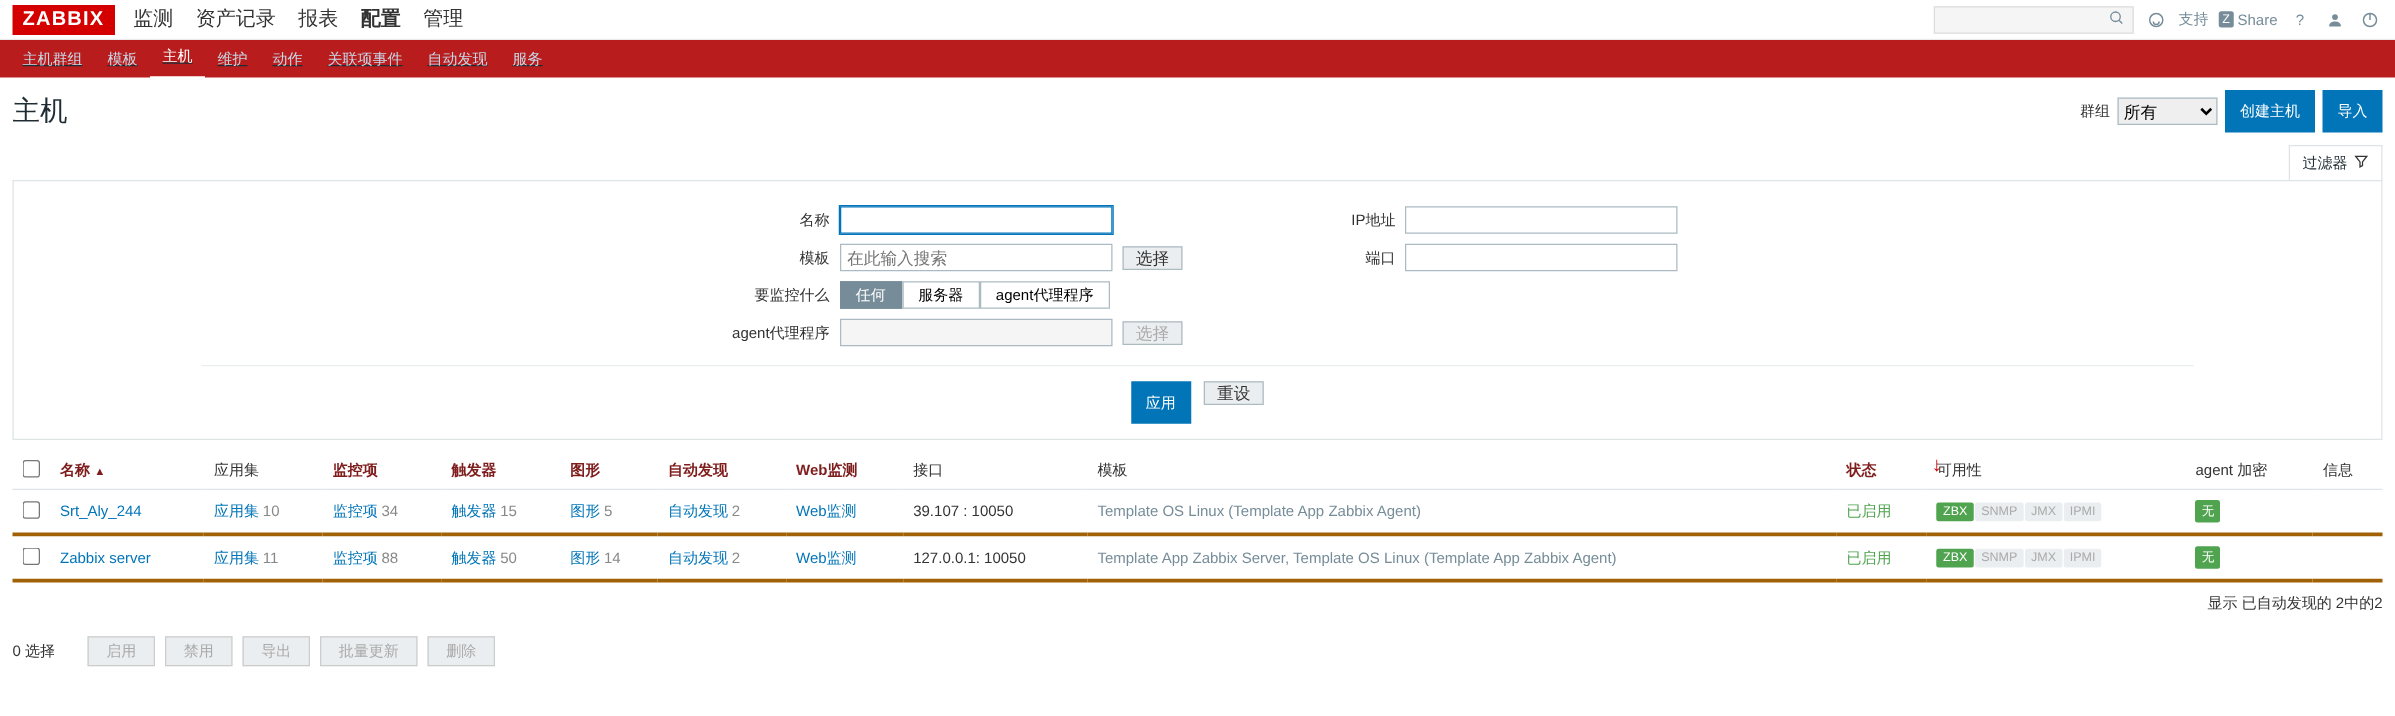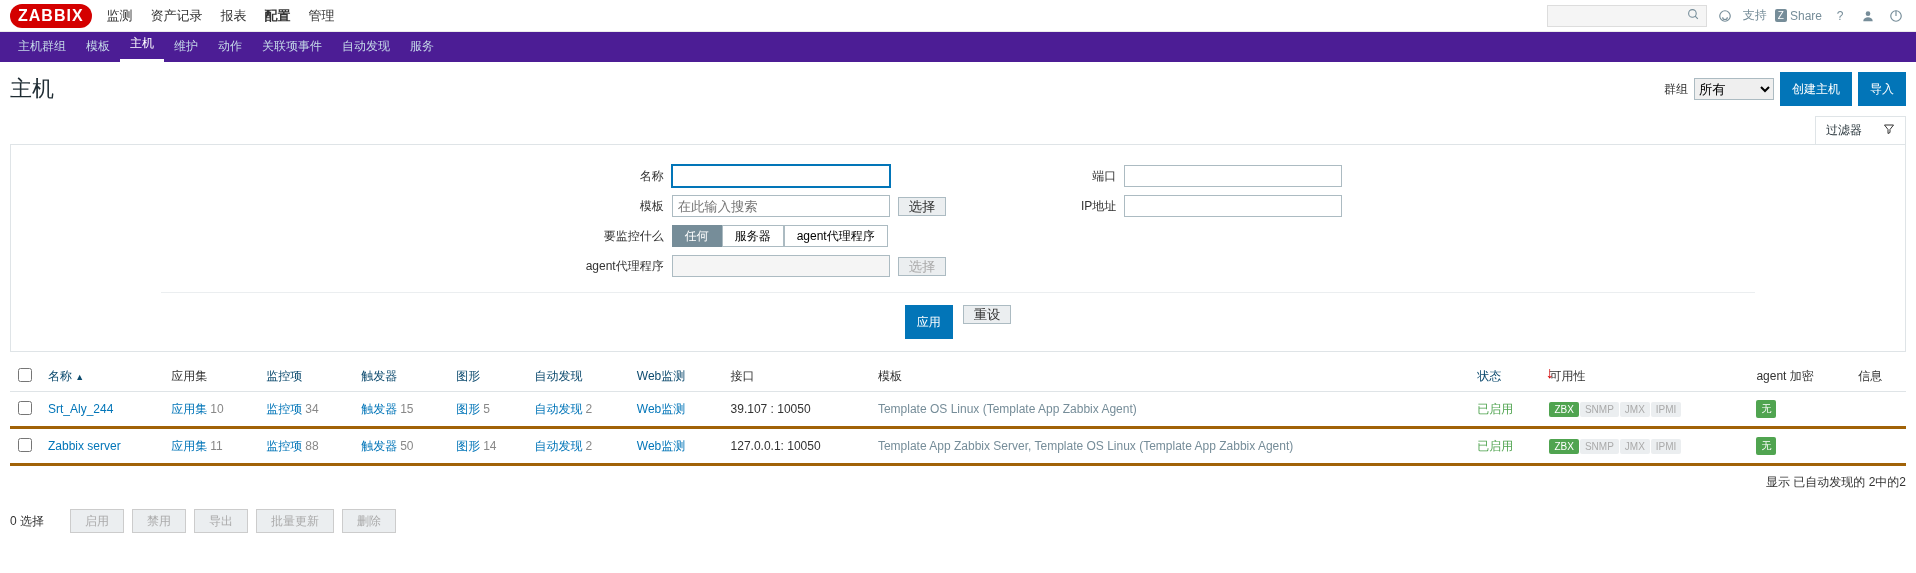--- a/index.html
+++ b/index.html
@@ -1,55 +1,55 @@
 <!DOCTYPE html>
 <html><head>
 <meta charset="utf-8">
 <style>
 * { margin: 0; padding: 0; box-sizing: border-box; }
 body { font-family: Arial, "Microsoft YaHei", sans-serif; font-size: 12px; background: #fff; color: #1f2c33; }
 .top-nav { display: flex; align-items: center; height: 32px; border-bottom: 1px solid #ebebeb; padding: 0 10px; }
-.logo { background: #d40000; color: #fff; font-weight: bold; font-size: 16px; padding: 3px 8px; letter-spacing: 1px; margin-right: 15px; border-radius: 12px; }
+.logo { background: #d40000; color: #fff; font-weight: bold; font-size: 16px; padding: 3px 8px; letter-spacing: 1px; margin-right: 15px; }
 .top-menu { display: flex; gap: 18px; }
-.top-menu a { color: #333; text-decoration: none; cursor: pointer; font-size: 13px; }
+.top-menu a { color: #333; text-decoration: none; cursor: pointer; font-size: 16px; }
 .top-menu a.active { font-weight: bold; }
 .top-right { margin-left: auto; display: flex; align-items: center; gap: 8px; }
 .search-box { width: 160px; height: 22px; background: #f5f5f5; border: 1px solid #ddd; display: flex; align-items: center; justify-content: flex-end; padding-right: 6px; }
 .icon-btn { width: 20px; height: 20px; display: flex; align-items: center; justify-content: center; cursor: pointer; color: #768d99; }
 .share-btn { display: flex; align-items: center; gap: 3px; color: #768d99; cursor: pointer; font-size: 12px; }
 .share-z { background: #768d99; color: #fff; font-size: 10px; padding: 1px 3px; border-radius: 2px; }
-.sub-nav { background: #4c1d95; display: flex; padding: 0 8px; height: 30px; align-items: flex-end; }
+.sub-nav { background: #b91c1c; display: flex; padding: 0 8px; height: 30px; align-items: center; text-decoration: underline; }
 .sub-nav a { color: #c5d9e8; text-decoration: none; padding: 7px 10px; cursor: pointer; font-size: 12px; }
 .sub-nav a.active { color: #fff; border-bottom: 3px solid #fff; }
 .header { display: flex; align-items: center; padding: 10px 10px; }
 .header h1 { font-size: 22px; font-weight: normal; color: #1f2c33; }
 .header-right { margin-left: auto; display: flex; align-items: center; gap: 6px; }
 .header-right label { color: #333; }
 .header-right select { height: 22px; width: 80px; border: 1px solid #acbbc2; }
 .btn { height: 34px; padding: 0 12px; border: none; cursor: pointer; font-size: 12px; color: #fff; }
 .btn-blue { background: #0275b8; }
 .filter-tab { display: flex; justify-content: flex-end; padding: 0 10px; }
-.filter-tab-btn { border: 1px solid #dfe4e7; border-bottom: none; padding: 5px 10px; display: flex; align-items: center; gap: 21px; cursor: pointer; background: #fff; font-size: 12px; }
+.filter-tab-btn { border: 1px solid #dfe4e7; border-bottom: none; padding: 5px 10px; display: flex; align-items: center; gap: 5px; cursor: pointer; background: #fff; font-size: 12px; }
 .filter-box { margin: 0 10px; border: 1px solid #dfe4e7; background: #fff; padding: 20px 0 0 0; }
 .filter-grid { display: flex; justify-content: center; gap: 80px; }
 .filter-col { display: flex; flex-direction: column; gap: 8px; }
 .filter-row { display: flex; align-items: center; gap: 8px; }
 .filter-row label { width: 90px; text-align: right; color: #333; }
 .filter-row input[type=text] { width: 218px; height: 22px; border: 1px solid #acbbc2; padding: 0 5px; }
 .filter-row input.focused { border: 1px solid #0275b8; outline: 1px solid #0275b8; }
 .btn-grey { background: #ebeef0; color: #333; border: 1px solid #acbbc2; height: 19px; padding: 0 10px; cursor: pointer; }
 .btn-grey.disabled { color: #aaa; cursor: default; }
 .btn-group-radio { display: flex; align-items: center; }
 .btn-group-radio button { height: 22px; padding: 0 12px; border: 1px solid #acbbc2; background: #fff; cursor: pointer; font-size: 12px; }
 .btn-group-radio button.active { background: #768d99; color: #fff; border-color: #768d99; }
 .filter-actions-border { border-top: 1px solid #ebeef0; margin: 15px 150px 0 150px; padding: 12px 0;}
 .table-wrap { margin: 10px 10px 0 10px; }
 table { width: 100%; border-collapse: collapse; font-size: 12px; }
 th { text-align: left; padding: 6px 8px; color: #333; font-weight: normal; border-bottom: 1px solid #dfe4e7; }
-th a { color: #0c4a6e; text-decoration: none; cursor: pointer; }
+th a { color: #7f1d1d; text-decoration: none; cursor: pointer; font-weight: bold; }
 td { padding: 8px 8px; border-bottom: 3px solid #a16207; color: #333; }
 td a { color: #0275b8; text-decoration: none; cursor: pointer; }
 td .count { color: #888; margin-left: 3px; }
 .status-enabled { color: #50a450; cursor: pointer; }
 .avail-badge { display: inline-block; padding: 2px 5px; font-size: 10px; color: #fff; background: #50a450; border-radius: 2px; margin-right: 1px; }
 .avail-badge.grey { background: #ebeef0; color: #aaa; }
 .encrypt-badge { display: inline-block; padding: 2px 5px; font-size: 10px; color: #fff; background: #50a450; border-radius: 2px; }
 .arrow { color: #d40000; font-size: 16px; position: absolute; }
 .footer-row { display: flex; justify-content: flex-end; padding: 8px 10px; color: #333; }
 .action-row { display: flex; align-items: center; gap: 10px; padding: 10px 10px; }
@@ -160,25 +160,25 @@
           </div>
       </div>
       <div class="filter-row">
         <label>agent代理程序</label>
         <input type="text" disabled="" style="background: rgb(245, 245, 245);">
         <button class="btn-grey disabled" disabled="">选择</button>
       </div>
     </div>
     <div class="filter-col">
       <div class="filter-row">
+        <label>IP地址</label>
+        <input type="text" style="">
+      </div>
+      <div class="filter-row">
         <label>端口</label>
-        <input type="text" style="">
-      </div>
-      <div class="filter-row">
-        <label>IP地址</label>
         <input type="text" style="">
       </div>
     </div>
   </div>
   <div class="filter-actions-border">
     <div style="display:flex;justify-content:center;gap:10px;">
       <button class="btn btn-blue">应用</button>
       <button class="btn-grey">重设</button>
     </div>
   </div>

